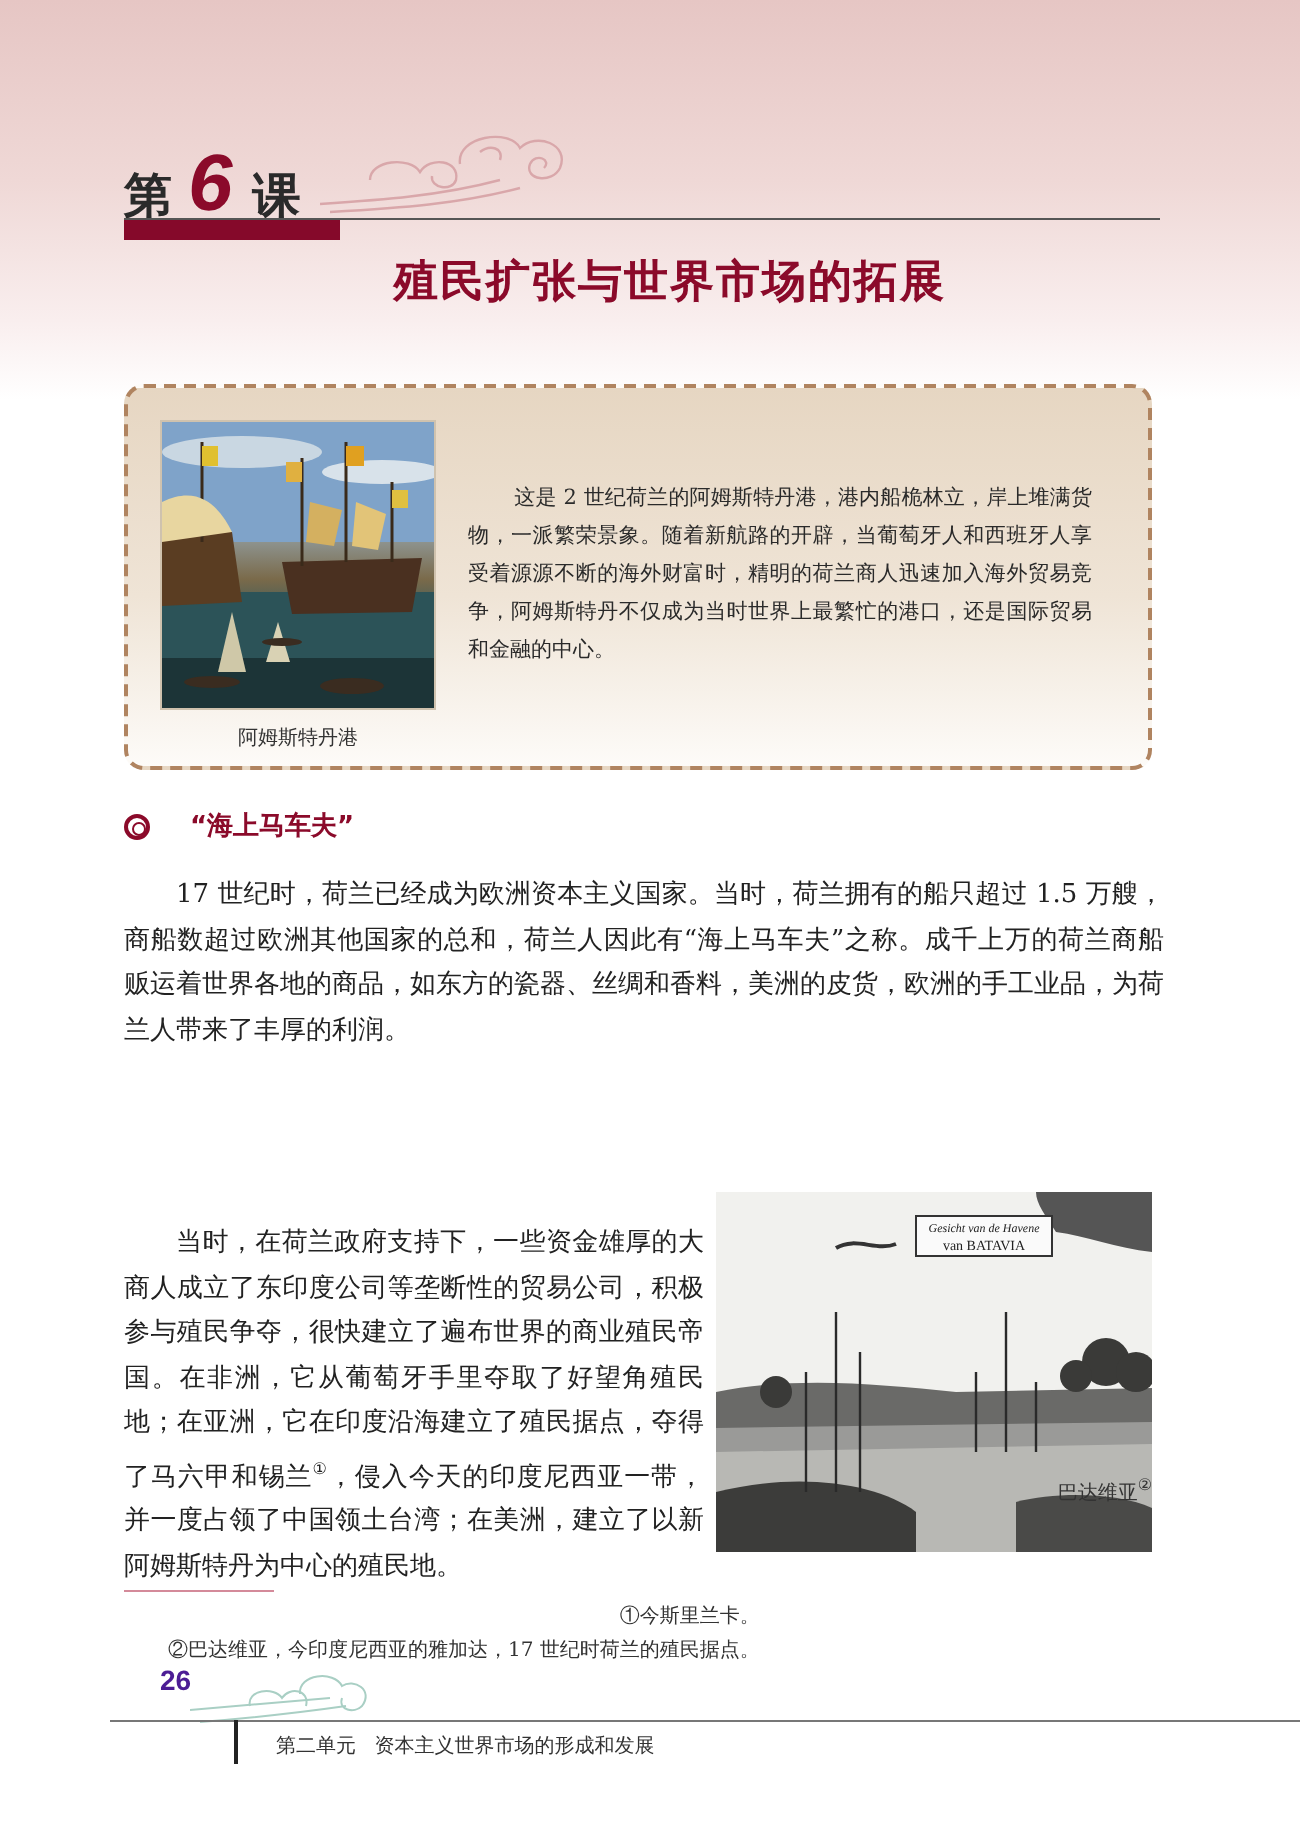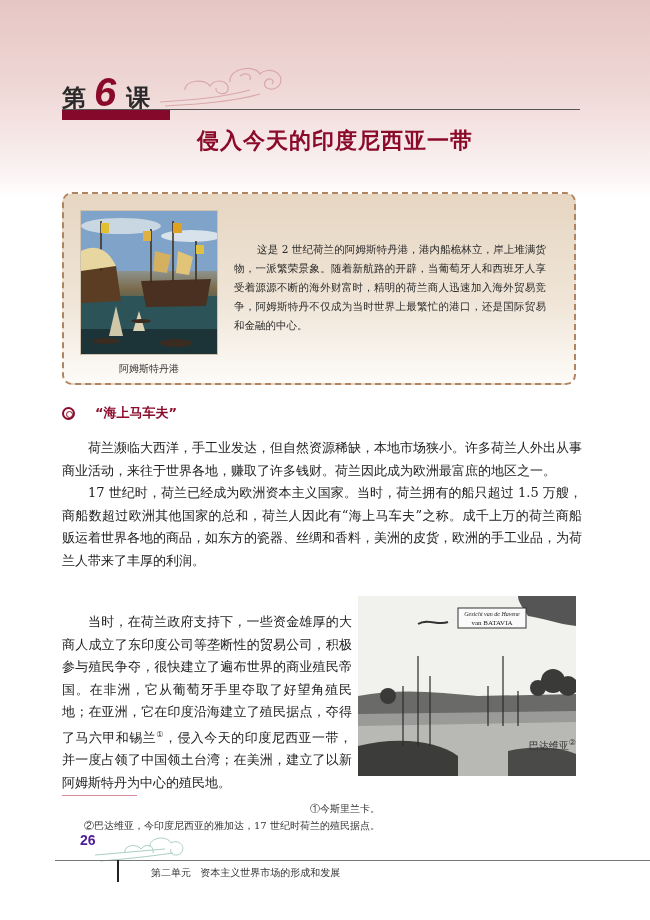--- a/index.html
+++ b/index.html
@@ -93,21 +93,20 @@
     .footer-rule { position: absolute; left: 55px; top: 860px; width: 595px; height: 1px; background: #777; }
     .cloud-bottom { position: absolute; left: 95px; top: 835px; }
     .page-num {
       position: absolute; left: 80px; top: 832px; font-family: "Liberation Sans", sans-serif; font-weight: bold;
       font-size: 14px; color: #4c1d95;
     }
     .footer-bar { position: absolute; left: 117px; top: 860px; width: 2px; height: 22px; background: #222; }
     .footer-unit {
       position: absolute; left: 138px; top: 866px; font-family: "DejaVu Sans", sans-serif; font-size: 10px; color: #333;
       word-spacing: 6px;
-      margin-left: 13px;
     }
   </style>
 </head>
 <body>
 
 <div class="top-band"></div>
 
 <svg class="cloud-top" width="140" height="50" viewBox="0 0 140 50">
   <g fill="none" stroke="#d9a7aa" stroke-width="1.2">
     <path d="M0 42 C30 40, 60 38, 90 30"></path>
@@ -118,21 +117,21 @@
   </g>
 </svg>
 
 <div class="lesson-head">
   <span class="lesson-di">第</span>
   <span class="lesson-num">6</span>
   <span class="lesson-ke">课</span>
 </div>
 <div class="rule-top"></div>
 <div class="bar-top"></div>
-<div class="lesson-title">侵入今天的印度尼西亚一带</div>
+<div class="lesson-title">殖民扩张与世界市场的拓展</div>
 
 <div class="intro-box">
   <div class="intro-img" title="17世纪荷兰阿姆斯特丹港帆船油画">
     <svg width="138" height="145" viewBox="0 0 138 145">
       <rect x="0" y="0" width="138" height="60" fill="#7fa3c9"></rect>
       <ellipse cx="40" cy="15" rx="40" ry="8" fill="#c9d7e2"></ellipse>
       <ellipse cx="110" cy="25" rx="30" ry="6" fill="#d8e2ea"></ellipse>
       <rect x="0" y="85" width="138" height="60" fill="#2c5358"></rect>
       <rect x="0" y="118" width="138" height="27" fill="#1c3437"></rect>
       <path d="M0 55 L35 55 L40 90 L0 92 Z" fill="#5a3d22"></path>
@@ -158,21 +157,20 @@
   <div class="intro-caption">阿姆斯特丹港</div>
   <p class="intro-text">这是 2 世纪荷兰的阿姆斯特丹港，港内船桅林立，岸上堆满货物，一派繁荣景象。随着新航路的开辟，当葡萄牙人和西班牙人享受着源源不断的海外财富时，精明的荷兰商人迅速加入海外贸易竞争，阿姆斯特丹不仅成为当时世界上最繁忙的港口，还是国际贸易和金融的中心。</p>
 </div>
 
 <div class="section-head">
   <span class="bullseye"></span>
   <span>“海上马车夫”</span>
 </div>
 
 <div class="body-text p-block1">
-  <p class="para">荷兰濒临大西洋，手工业发达，但自然资源稀缺，本地市场狭小。许多荷兰人外出从事商业活动，来往于世界各地，赚取了许多钱财。荷兰因此成为欧洲最富庶的地区之一。</p>
   <p class="para">17 世纪时，荷兰已经成为欧洲资本主义国家。当时，荷兰拥有的船只超过 1.5 万艘，商船数超过欧洲其他国家的总和，荷兰人因此有“海上马车夫”之称。成千上万的荷兰商船贩运着世界各地的商品，如东方的瓷器、丝绸和香料，美洲的皮货，欧洲的手工业品，为荷兰人带来了丰厚的利润。</p>
 </div>
 
 <div class="body-text p-block2">
   <p class="para"><span>当时，在荷兰政府支持下，一些资金雄厚的大商人成立了东印度公司等垄断性的贸易公司，积极参与殖民争夺，很快建立了遍布世界的商业殖民帝国。在非洲，它从葡萄牙手里夺取了好望角殖民地；在亚洲，它在印度沿海建立了殖民据点，夺得了马六甲和锡兰</span><span class="sup">①</span><span>，侵入今天的印度尼西亚一带，并一度占领了中国领土台湾；在美洲，建立了以新阿姆斯特丹为中心的殖民地。</span></p>
 </div>
 
 <div class="batavia-fig">
   <svg width="218" height="180" viewBox="0 0 218 180">
     <rect x="0" y="0" width="218" height="180" fill="#f1f1ee"></rect>

